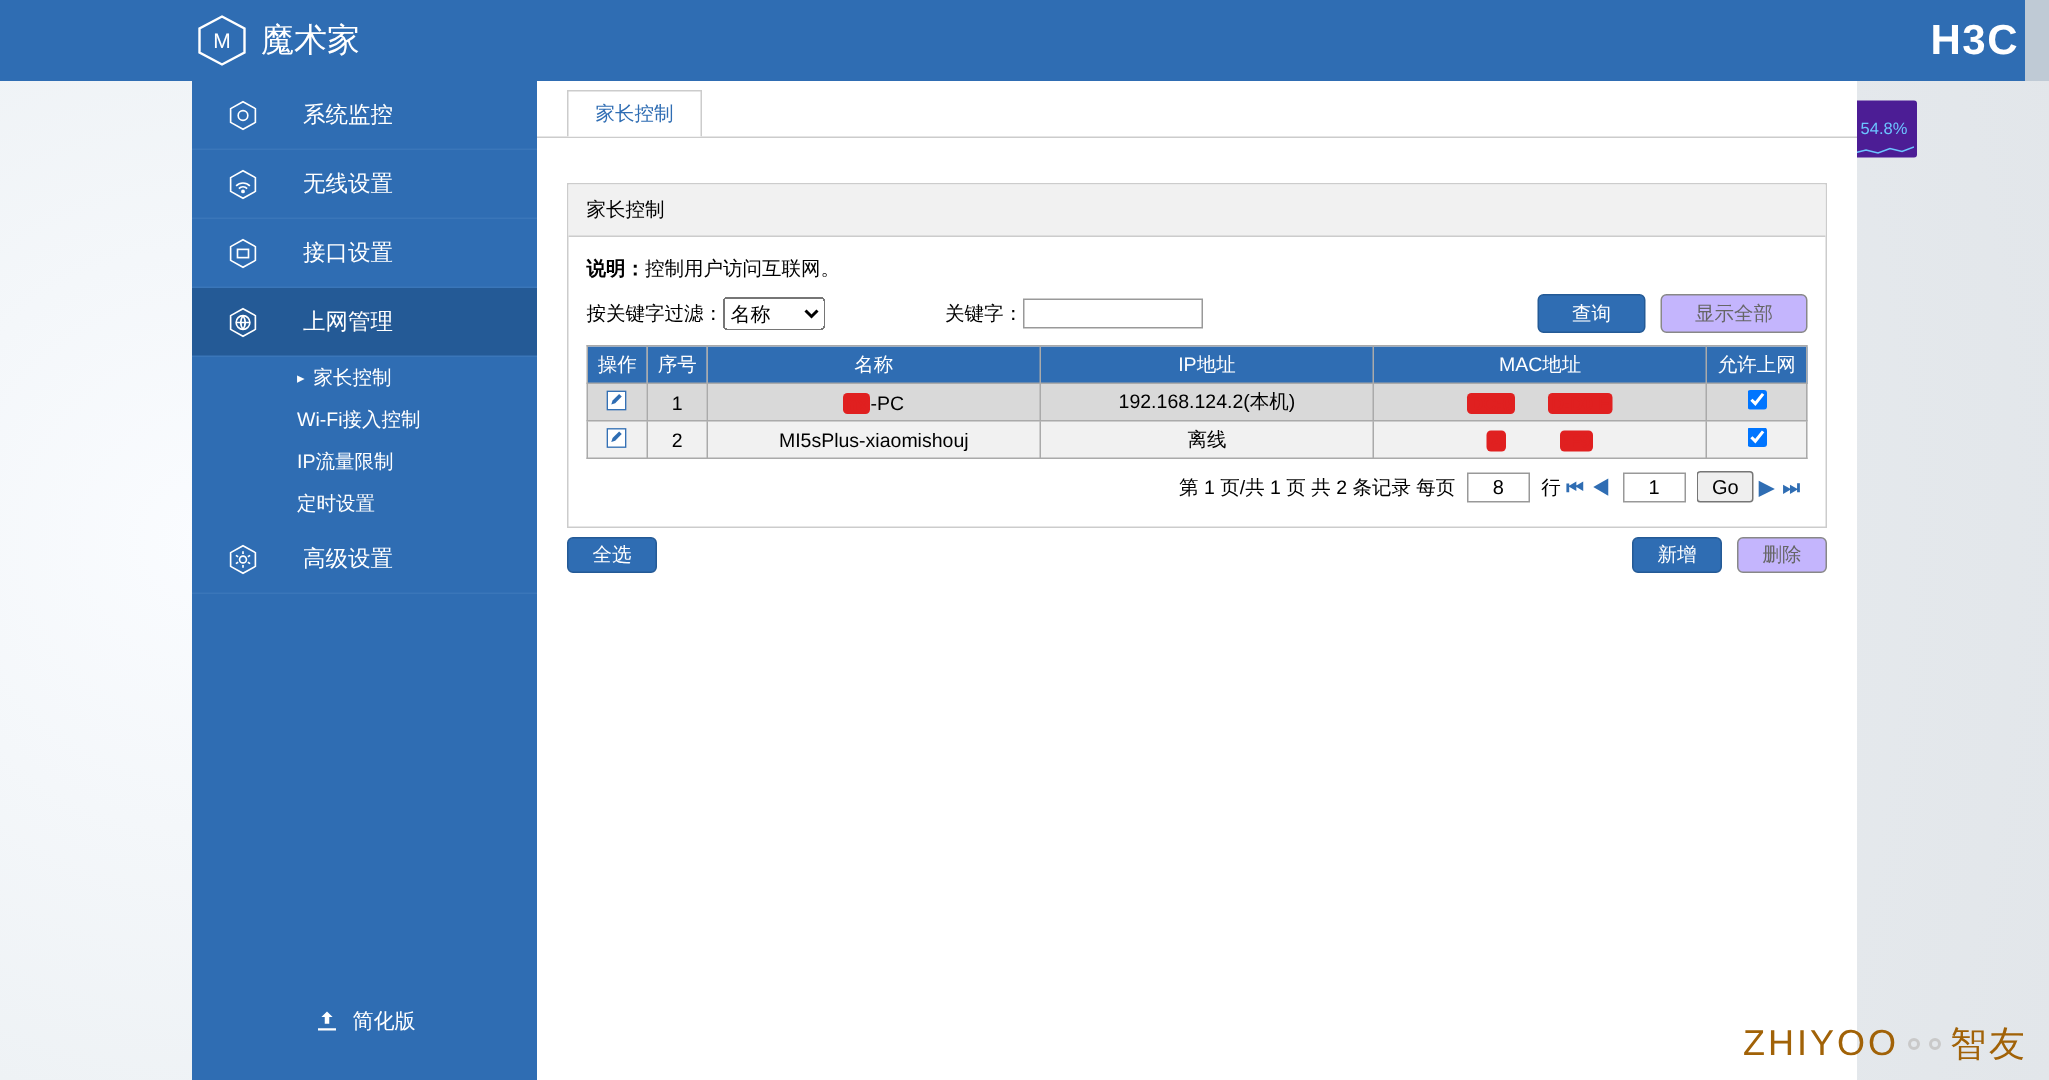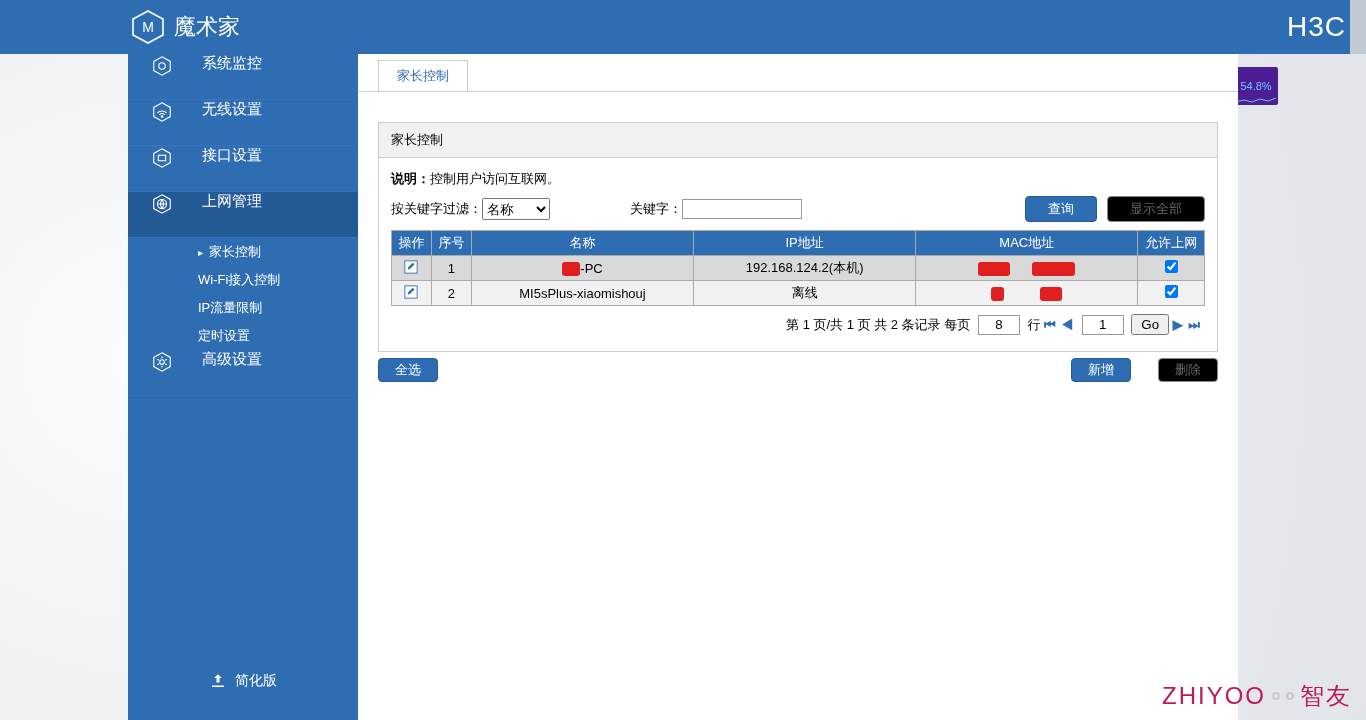--- a/index.html
+++ b/index.html
@@ -2,25 +2,25 @@
 <html><head>
 <meta charset="utf-8">
 <style>
 * { margin: 0; padding: 0; box-sizing: border-box; }
 body { font-family: "Microsoft YaHei", Arial, sans-serif; font-size: 13px; background: #e8e8e8; width: 1366px; height: 720px; overflow: hidden; position: relative; }
 
 .topbar { height: 54px; background: #2f6db3; display: flex; align-items: center; padding: 0 20px 0 130px; justify-content: space-between; }
 .logo-left { display: flex; align-items: center; color: #fff; font-size: 22px; }
 .logo-hex { width: 36px; height: 36px; margin-right: 8px; display: flex; align-items: center; justify-content: center; }
 .logo-hex svg { width: 36px; height: 36px; }
-.logo-right { color: #fff; font-size: 28px; font-weight: normal; letter-spacing: 1px; }
+.logo-right { color: #fff; font-size: 28px; font-weight: bold; letter-spacing: 1px; }
 
 .main { display: flex; height: calc(100% - 54px); }
 .sidebar { width: 230px; background: #2f6db3; margin-left: 128px; display: flex; flex-direction: column; position: relative; }
-.nav-item { height: 46px; display: flex; color: #fff; padding-left: 22px; border-bottom: 1px solid #3a76b9; cursor: pointer; font-size: 15px; }
+.nav-item { height: 46px; display: flex; align-items: center; color: #fff; padding-left: 22px; border-bottom: 1px solid #3a76b9; cursor: pointer; font-size: 15px; }
 .nav-item.active { background: #245a96; }
 .nav-icon { width: 24px; height: 24px; margin-right: 28px; display: flex; align-items: center; justify-content: center; }
 .nav-icon svg { width: 22px; height: 22px; stroke: #fff; fill: none; stroke-width: 1.2; }
 .sub-items { padding-left: 70px; }
 .sub-item { color: #fff; padding: 5px 0; font-size: 13px; cursor: pointer; display: flex; align-items: center; }
 .sub-item.current::before { content: "▸"; margin-right: 6px; font-size: 10px; }
 .sidebar-footer { margin-top: auto; padding: 20px 0 30px 0; text-align: center; color: #fff; font-size: 14px; }
 .sidebar-footer svg { width: 18px; height: 18px; vertical-align: middle; margin-right: 4px; fill: #fff; }
 
 .content { flex: 1; background: #fff; position: relative; margin-right: 128px; }
@@ -28,43 +28,43 @@
 .tab { padding: 6px 18px; border: 1px solid #ccc; border-bottom: none; background: #fff; color: #2f6db3; font-size: 13px; margin-left: 20px; margin-top: 6px; }
 .panel { margin: 30px 20px 0 20px; border: 1px solid #ccc; }
 .panel-title { background: #f1f1f1; border-bottom: 1px solid #ccc; padding: 8px 12px; font-size: 13px; }
 .panel-body { padding: 12px; }
 .desc { margin-bottom: 8px; }
 .filter-row { display: flex; align-items: center; margin-bottom: 8px; }
 .filter-row select { width: 68px; height: 22px; }
 .filter-row input[type=text] { width: 120px; height: 20px; border: 1px solid #999; }
 .btn { display: inline-block; padding: 3px 22px; border: 1px solid #888; border-radius: 4px; cursor: pointer; font-size: 13px; text-align: center; }
 .btn-blue { background: #2f6db3; color: #fff; border-color: #245a96; }
-.btn-gray { background: #000000; color: #666; font-family: Liberation Serif, serif; }
+.btn-gray { background: #c4b5fd; color: #666; font-family: Liberation Serif, serif; }
 .btn-sm { padding: 2px 16px; }
 
 table { width: 100%; border-collapse: collapse; font-size: 13px; }
 th { background: #2f6db3; color: #fff; border: 1px solid #aaa; padding: 3px 6px; font-weight: normal; }
 td { border: 1px solid #aaa; padding: 3px 6px; text-align: center; }
 tr.r0 { background: #d9d9d9; }
 tr.r1 { background: #f1f1f1; }
 .edit-icon svg { width: 14px; height: 14px; }
 .red-blur { display:inline-block; background:#e02020; color:#e02020; border-radius:3px; font-size: 12px; padding: 0 2px; font-weight: bold;}
 
 .pager { text-align: right; padding: 8px 4px 4px 4px; font-size: 13px; }
 .pager input { width: 42px; height: 20px; text-align: center; border: 1px solid #999; margin: 0 4px; }
 .pager button { padding: 1px 8px; }
 .nav-arrows { color: #2f6db3; font-weight: bold; letter-spacing: 1px; }
 
 .action-row { margin: 6px 20px; display: flex; justify-content: space-between; }
-.action-row .right { display: flex; gap: 27px; }
+.action-row .right { display: flex; gap: 10px; }
 
 .cpu-badge { position: absolute; top: 67px; right: 88px; width: 44px; height: 38px; background: #4c1d95; color: #6cc4ff; font-size: 11px; display: flex; align-items: center; justify-content: center; border-radius: 2px; }
 .cpu-badge .spark { position: absolute; bottom: 2px; left: 2px; right: 2px; height: 6px; }
 
-.watermark { position: absolute; right: 14px; bottom: 8px; color: #be185d; font-size: 24px; letter-spacing: 2px; display: flex; align-items: center; gap: 6px; }
+.watermark { position: absolute; right: 14px; bottom: 8px; color: #a16207; font-size: 24px; letter-spacing: 2px; display: flex; align-items: center; gap: 6px; }
 .watermark .dot { width: 8px; height: 8px; border: 2px solid #c9c9c9; border-radius: 50%; display:inline-block; }
 
 .bg-blur { position: absolute; inset: 0; z-index: -1; background: radial-gradient(circle at 10% 50%, #fafcff 0%, #eef2f5 30%, #e2e6ea 100%); }
 .right-scrollgutter { position:absolute; top:0; right:0; width:16px; height:54px; background:#bfcad5; }
 </style>
 </head>
 <body>
 
 <div class="bg-blur"></div>
 <div class="right-scrollgutter"></div>

